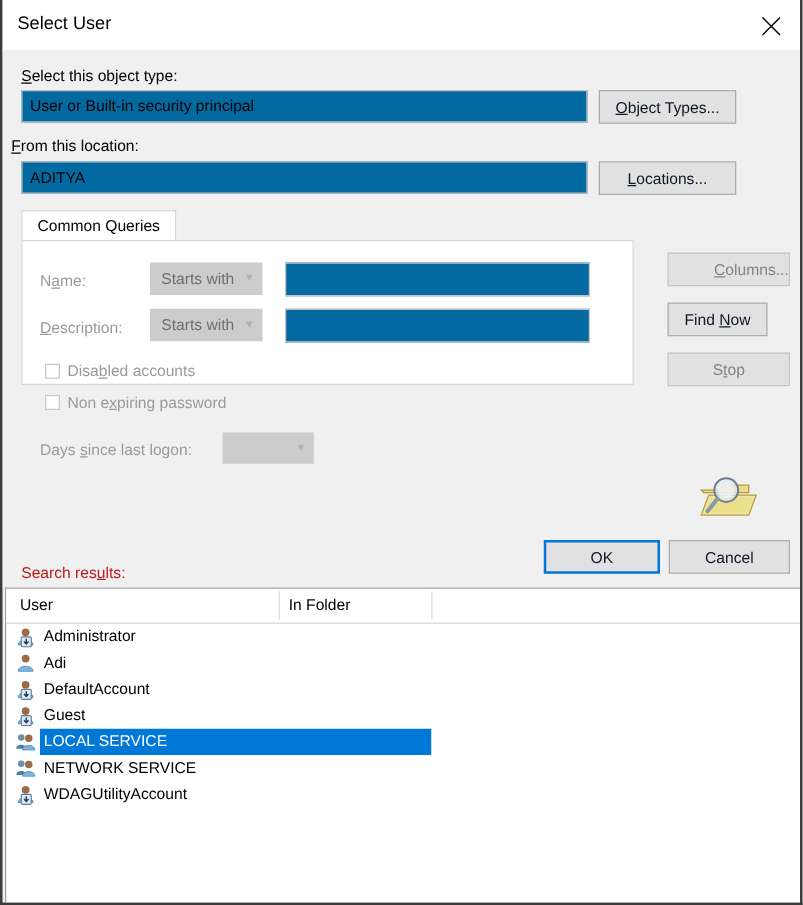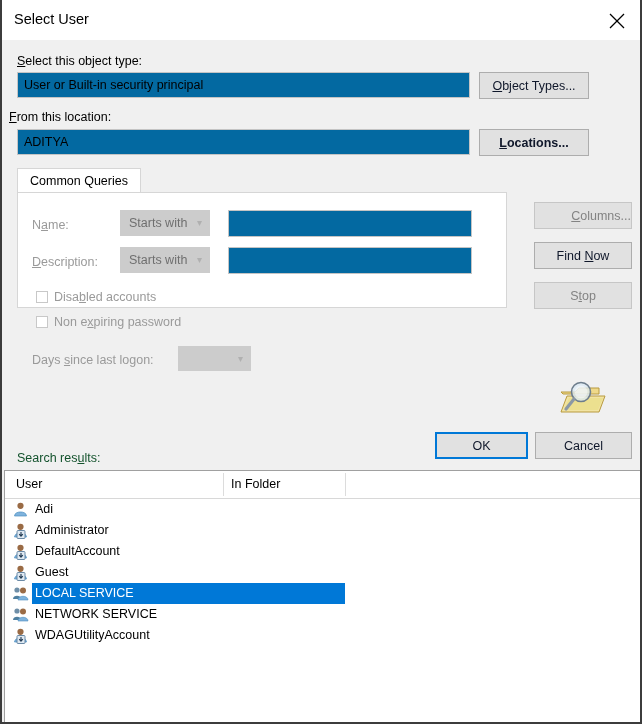--- a/index.html
+++ b/index.html
@@ -189,21 +189,21 @@
     width: 54px;
     height: 46px;
   }
 
   
   #results-label {
     position: absolute;
     left: 15px;
     top: 451px;
     font-size: 12.5px;
-    color: #14532d;
+    color: #b91c1c;
     white-space: nowrap;
   }
   #results-label .acc { text-decoration: underline; }
 
   #list-wrap {
     position: absolute;
     left: 2px;
     top: 470px;
     width: 638px;
     height: 252px;
@@ -288,21 +288,21 @@
   <div id="body-panel">
 
     <div class="field-label" style="left:15px; top:14px;"><span class="acc">S</span>elect this object type:</div>
     <div class="textbox" style="left:15px; top:32px; width:453px; height:26px;">User or Built-in security principal</div>
     <div class="btn" style="left:477px; top:32px; width:110px; height:27px;">
         <span><span class="acc">O</span>bject Types...</span>
       </div>
 
     <div class="field-label" style="left:7px; top:70px;"><span class="acc">F</span>rom this location:</div>
     <div class="textbox" style="left:15px; top:89px; width:453px; height:26px;">ADITYA</div>
-    <div class="btn" style="left:477px; top:89px; width:110px; height:27px;font-weight:bold;">
+    <div class="btn" style="left:477px; top:89px; width:110px; height:27px;">
         <span><span class="acc">L</span>ocations...</span>
       </div>
 
     <div id="tab-strip">
       <div id="tab-common">Common Queries</div>
     </div>
 
     <div id="tab-panel"></div>
 
     <div class="dis-label" style="left:30px; top:178px;">N<span class="acc">a</span>me:</div>
@@ -327,21 +327,21 @@
 
     <div class="dis-label" style="left:30px; top:313px;text-align:right;">Days <span class="acc">s</span>ince last logon:</div>
     <div class="combo-disabled" style="left:176px; top:306px; width:73px; height:25px;">
       <span></span>
       <span class="chev">▾</span>
     </div>
 
     <div class="btn disabled" style="left:532px; top:162px; width:98px; height:27px;justify-content:flex-end;">
         <span><span class="acc">C</span>olumns...</span>
       </div>
-    <div class="btn" style="left:532px; top:202px; width:98px; height:27px;">
+    <div class="btn" style="left:532px; top:202px; width:80px; height:27px;">
         <span>Find <span class="acc">N</span>ow</span>
       </div>
     <div class="btn disabled" style="left:532px; top:242px; width:98px; height:27px;">
         <span>S<span class="acc">t</span>op</span>
       </div>
 
     <div id="search-glyph">
       <svg width="54" height="46" viewBox="0 0 54 46">
         <path d="M6 16 L20 16 L24 12 L44 12 L44 18 L8 18 Z" fill="#efd98a" stroke="#b89a3e" stroke-width="1"></path>
         <path d="M12 20 L50 20 L44 36 L6 36 Z" fill="#f2e4a4" stroke="#b89a3e" stroke-width="1"></path>
@@ -363,73 +363,73 @@
       <div class="col-head" style="left:11px;">User</div>
       <div class="col-sep" style="left:218px;"></div>
       <div class="col-head" style="left:226px;">In Folder</div>
       <div class="col-sep" style="left:340px;"></div>
     </div>
     <div id="rows">
         <div class="row">
           <span class="icon"><svg width="17" height="17" viewBox="0 0 17 17">
               <circle cx="8.5" cy="4.8" r="3.1" fill="#9a6b45"></circle>
               <path d="M2.5 15 C2.5 9.6 14.5 9.6 14.5 15 Z" fill="#7fb3dd" stroke="#4e8fc0" stroke-width="0.7"></path>
+              <rect x="5" y="8.5" width="8" height="8" rx="1" fill="#dfe9f2" stroke="#5b7e9c" stroke-width="0.9"></rect>
+              <path d="M9 10 L9 13.5 M7.2 12.2 L9 14.2 L10.8 12.2" stroke="#223a52" stroke-width="1.1" fill="none"></path>
+            </svg></span>
+          <span class="label">Administrator</span>
+        </div>
+        <div class="row">
+          <span class="icon"><svg width="17" height="17" viewBox="0 0 17 17">
+              <circle cx="8.5" cy="4.8" r="3.1" fill="#9a6b45"></circle>
+              <path d="M2.5 15 C2.5 9.6 14.5 9.6 14.5 15 Z" fill="#7fb3dd" stroke="#4e8fc0" stroke-width="0.7"></path>
             </svg></span>
           <span class="label">Adi</span>
         </div>
         <div class="row">
           <span class="icon"><svg width="17" height="17" viewBox="0 0 17 17">
               <circle cx="8.5" cy="4.8" r="3.1" fill="#9a6b45"></circle>
               <path d="M2.5 15 C2.5 9.6 14.5 9.6 14.5 15 Z" fill="#7fb3dd" stroke="#4e8fc0" stroke-width="0.7"></path>
               <rect x="5" y="8.5" width="8" height="8" rx="1" fill="#dfe9f2" stroke="#5b7e9c" stroke-width="0.9"></rect>
               <path d="M9 10 L9 13.5 M7.2 12.2 L9 14.2 L10.8 12.2" stroke="#223a52" stroke-width="1.1" fill="none"></path>
             </svg></span>
-          <span class="label">Administrator</span>
+          <span class="label">DefaultAccount</span>
         </div>
         <div class="row">
           <span class="icon"><svg width="17" height="17" viewBox="0 0 17 17">
               <circle cx="8.5" cy="4.8" r="3.1" fill="#9a6b45"></circle>
               <path d="M2.5 15 C2.5 9.6 14.5 9.6 14.5 15 Z" fill="#7fb3dd" stroke="#4e8fc0" stroke-width="0.7"></path>
               <rect x="5" y="8.5" width="8" height="8" rx="1" fill="#dfe9f2" stroke="#5b7e9c" stroke-width="0.9"></rect>
               <path d="M9 10 L9 13.5 M7.2 12.2 L9 14.2 L10.8 12.2" stroke="#223a52" stroke-width="1.1" fill="none"></path>
             </svg></span>
-          <span class="label">DefaultAccount</span>
+          <span class="label">Guest</span>
+        </div>
+        <div class="row selected">
+          <span class="icon"><svg width="17" height="17" viewBox="0 0 17 17">
+              <circle cx="5" cy="5" r="2.6" fill="#6f8fa8"></circle>
+              <path d="M1 14 C1 9.6 9 9.6 9 14 Z" fill="#4f7f9f"></path>
+              <circle cx="11" cy="5.5" r="3" fill="#9a6b45"></circle>
+              <path d="M6 15 C6 10 16 10 16 15 Z" fill="#7fb3dd" stroke="#4e8fc0" stroke-width="0.6"></path>
+            </svg></span>
+          <span class="label" style="background: rgb(0, 120, 215);">LOCAL SERVICE</span>
+        </div>
+        <div class="row">
+          <span class="icon"><svg width="17" height="17" viewBox="0 0 17 17">
+              <circle cx="5" cy="5" r="2.6" fill="#6f8fa8"></circle>
+              <path d="M1 14 C1 9.6 9 9.6 9 14 Z" fill="#4f7f9f"></path>
+              <circle cx="11" cy="5.5" r="3" fill="#9a6b45"></circle>
+              <path d="M6 15 C6 10 16 10 16 15 Z" fill="#7fb3dd" stroke="#4e8fc0" stroke-width="0.6"></path>
+            </svg></span>
+          <span class="label">NETWORK SERVICE</span>
         </div>
         <div class="row">
           <span class="icon"><svg width="17" height="17" viewBox="0 0 17 17">
               <circle cx="8.5" cy="4.8" r="3.1" fill="#9a6b45"></circle>
               <path d="M2.5 15 C2.5 9.6 14.5 9.6 14.5 15 Z" fill="#7fb3dd" stroke="#4e8fc0" stroke-width="0.7"></path>
               <rect x="5" y="8.5" width="8" height="8" rx="1" fill="#dfe9f2" stroke="#5b7e9c" stroke-width="0.9"></rect>
               <path d="M9 10 L9 13.5 M7.2 12.2 L9 14.2 L10.8 12.2" stroke="#223a52" stroke-width="1.1" fill="none"></path>
             </svg></span>
-          <span class="label">Guest</span>
-        </div>
-        <div class="row selected">
-          <span class="icon"><svg width="17" height="17" viewBox="0 0 17 17">
-              <circle cx="5" cy="5" r="2.6" fill="#6f8fa8"></circle>
-              <path d="M1 14 C1 9.6 9 9.6 9 14 Z" fill="#4f7f9f"></path>
-              <circle cx="11" cy="5.5" r="3" fill="#9a6b45"></circle>
-              <path d="M6 15 C6 10 16 10 16 15 Z" fill="#7fb3dd" stroke="#4e8fc0" stroke-width="0.6"></path>
-            </svg></span>
-          <span class="label" style="background: rgb(0, 120, 215);">LOCAL SERVICE</span>
-        </div>
-        <div class="row">
-          <span class="icon"><svg width="17" height="17" viewBox="0 0 17 17">
-              <circle cx="5" cy="5" r="2.6" fill="#6f8fa8"></circle>
-              <path d="M1 14 C1 9.6 9 9.6 9 14 Z" fill="#4f7f9f"></path>
-              <circle cx="11" cy="5.5" r="3" fill="#9a6b45"></circle>
-              <path d="M6 15 C6 10 16 10 16 15 Z" fill="#7fb3dd" stroke="#4e8fc0" stroke-width="0.6"></path>
-            </svg></span>
-          <span class="label">NETWORK SERVICE</span>
-        </div>
-        <div class="row">
-          <span class="icon"><svg width="17" height="17" viewBox="0 0 17 17">
-              <circle cx="8.5" cy="4.8" r="3.1" fill="#9a6b45"></circle>
-              <path d="M2.5 15 C2.5 9.6 14.5 9.6 14.5 15 Z" fill="#7fb3dd" stroke="#4e8fc0" stroke-width="0.7"></path>
-              <rect x="5" y="8.5" width="8" height="8" rx="1" fill="#dfe9f2" stroke="#5b7e9c" stroke-width="0.9"></rect>
-              <path d="M9 10 L9 13.5 M7.2 12.2 L9 14.2 L10.8 12.2" stroke="#223a52" stroke-width="1.1" fill="none"></path>
-            </svg></span>
           <span class="label">WDAGUtilityAccount</span>
         </div>
       </div>
   </div>
 
 </div>
 
 </body></html>

